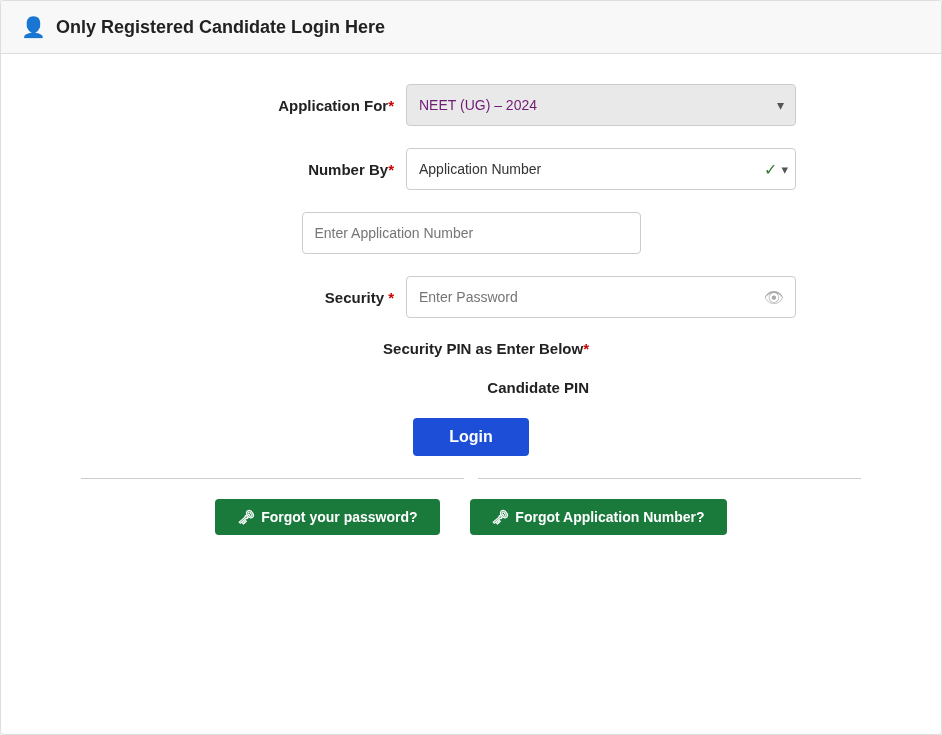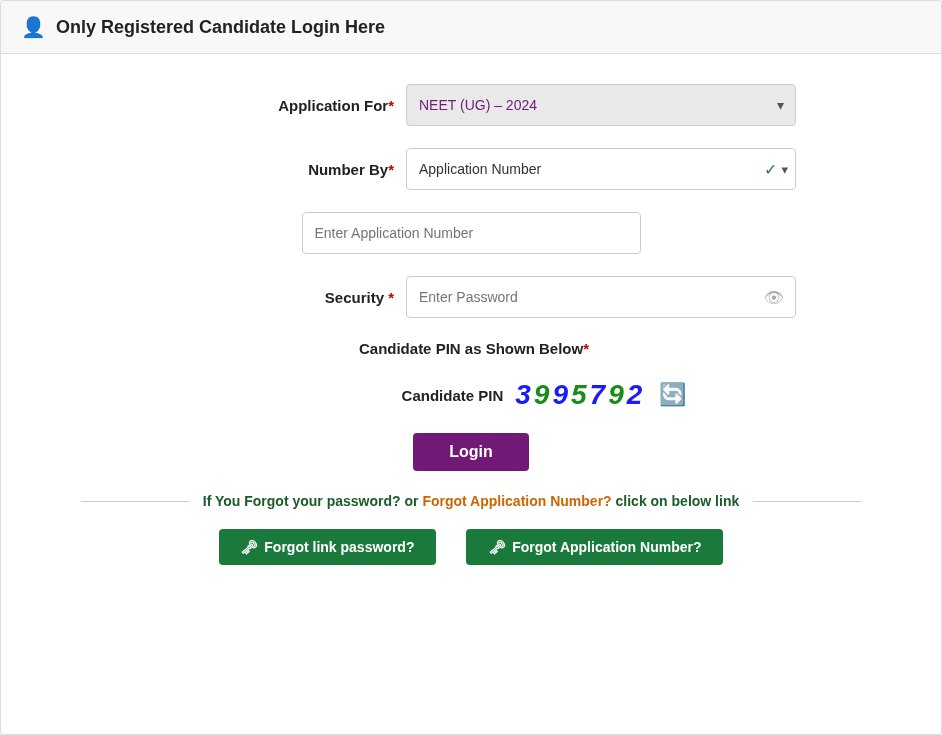--- a/index.html
+++ b/index.html
@@ -201,21 +201,21 @@
       cursor: pointer;
     }
 
     .login-row {
       display: flex;
       justify-content: center;
       margin: 18px 0 22px 0;
     }
 
     .login-btn {
-      background: #701a75;
+      background: #1d4ed8;
       color: #fff;
       border: none;
       border-radius: 4px;
       padding: 10px 36px;
       font-size: 16px;
       font-weight: bold;
       cursor: pointer;
     }
 
     .divider-row {
@@ -311,52 +311,43 @@
         <span>Security</span> <span class="required">*</span>
       </label>
       <div class="password-wrapper">
         <input type="password" class="password-input" placeholder="Enter Password" style="">
         <span class="eye-icon">👁</span>
       </div>
     </div>
 
     <div class="form-row">
       <label class="form-label">
-        <span>Candidate PIN as Shown Below</span><span class="required">*</span>
+        <span>Security PIN as Enter Below</span><span class="required">*</span>
       </label>
     </div>
 
     <div class="form-row">
       <label class="form-label">
         <span>Candidate PIN</span>
       </label>
-      <div class="security-pin-display">
-        <span class="pin-text">
-          <span class="pin-char-blue">3</span><span class="pin-char-green">9</span><span class="pin-char-blue">9</span><span class="pin-char-green">5</span><span class="pin-char-blue">7</span><span class="pin-char-green">9</span><span class="pin-char-blue">2</span>
-        </span>
-        <span class="refresh-icon">🔄</span>
-      </div>
     </div>
 
     <div class="login-row">
       <button class="login-btn">Login</button>
     </div>
 
     <div class="divider-row">
       <div class="divider-line"></div>
-      <div class="forgot-text">
-        If You Forgot your password? or <span>Forgot Application Number?</span> click on below link
-      </div>
       <div class="divider-line"></div>
     </div>
 
     <div class="forgot-buttons-row">
       <button class="forgot-btn">
         <span class="key-icon">🗝</span>
-        <span>Forgot link password?</span>
+        <span>Forgot your password?</span>
       </button>
       <button class="forgot-btn">
         <span class="key-icon">🗝</span>
         <span>Forgot Application Number?</span>
       </button>
     </div>
 
   </div>
 </div>
 

